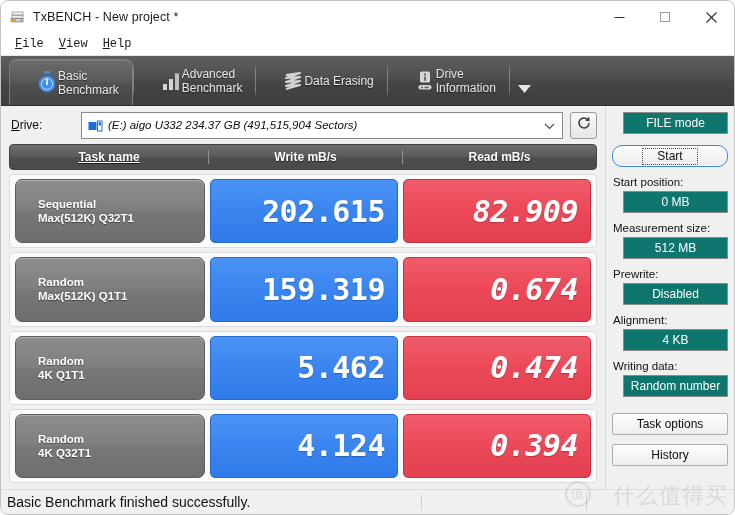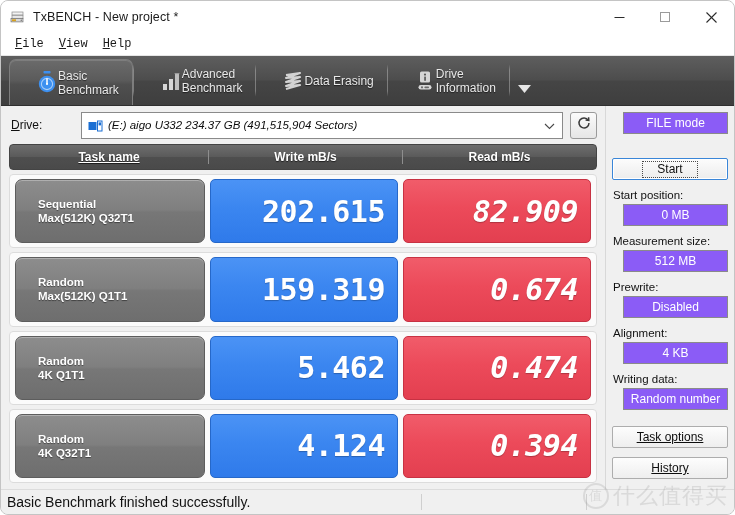--- a/index.html
+++ b/index.html
@@ -289,36 +289,36 @@
     width: 130px;
     flex: 0 0 auto;
     background: #f0f0f0;
     padding: 6px 8px 0 6px;
     box-sizing: border-box;
     display: flex;
     flex-direction: column;
   }
   .blackbtn {
     height: 22px;
-    background: #8b5cf6;
+    background: #0f766e;
     border: 1px solid #8a8a8a;
     color: #ffffff;
     font-size: 12px;
     display: flex;
     align-items: center;
     justify-content: center;
     box-sizing: border-box;
     margin-left: 11px;
   }
   .startbtn {
     height: 22px;
-    margin-top: 24px;
+    margin-top: 11px;
     background: linear-gradient(180deg,#fcfcfc,#ececec);
     border: 1px solid #3a86d8;
-    border-radius: 2px;
+    border-radius: 10px;
     display: flex;
     align-items: center;
     justify-content: center;
     font-size: 12px;
     color: #0d0d0d;
     box-sizing: border-box;
     box-shadow: inset 0 0 0 1px #ffffff;
   }
   .startbtn span {
     border: 1px dotted #4a4a4a;
@@ -334,21 +334,20 @@
     height: 22px;
     background: linear-gradient(180deg,#fdfdfd,#eeeeee);
     border: 1px solid #adadad;
     border-radius: 2px;
     display: flex;
     align-items: center;
     justify-content: center;
     font-size: 12px;
     color: #0d0d0d;
     box-sizing: border-box;
-    text-decoration: underline;
   }
   .gap-task { margin-top: 16px; }
   .gap-hist { margin-top: 9px; }
 
   
   .statusbar {
     height: 24px;
     flex: 0 0 auto;
     background: #f0f0f0;
     border-top: 1px solid #dcdcdc;
@@ -372,22 +371,21 @@
   .watermark {
     position: absolute;
     right: 6px;
     bottom: 3px;
     font-size: 22px;
     color: rgba(140,140,140,0.22);
     letter-spacing: 1px;
     font-family: Liberation Sans, sans-serif;
     pointer-events: none;
     display: flex;
-    align-items: center;
-    gap: 4px;
+    gap: 22px;
   }
   .wm-circle {
     width: 22px; height: 22px;
     border: 2px solid rgba(140,140,140,0.22);
     border-radius: 50%;
     display: flex; align-items: center; justify-content: center;
     font-size: 13px;
   }
 </style>
 </head>

